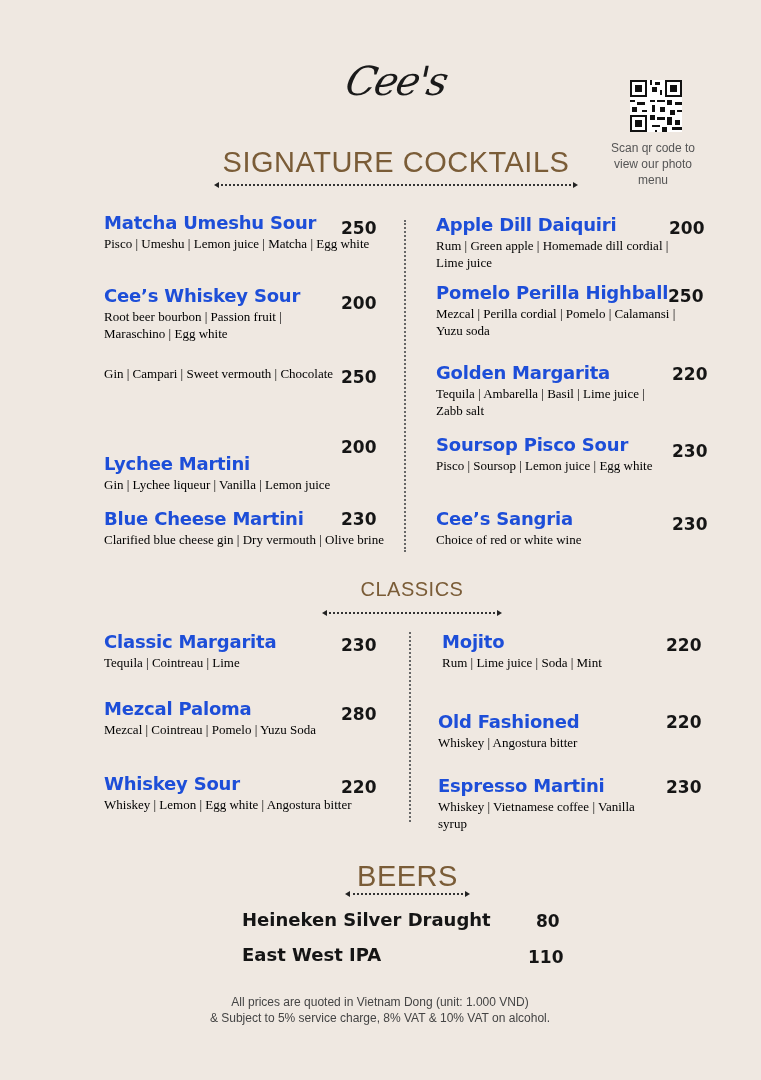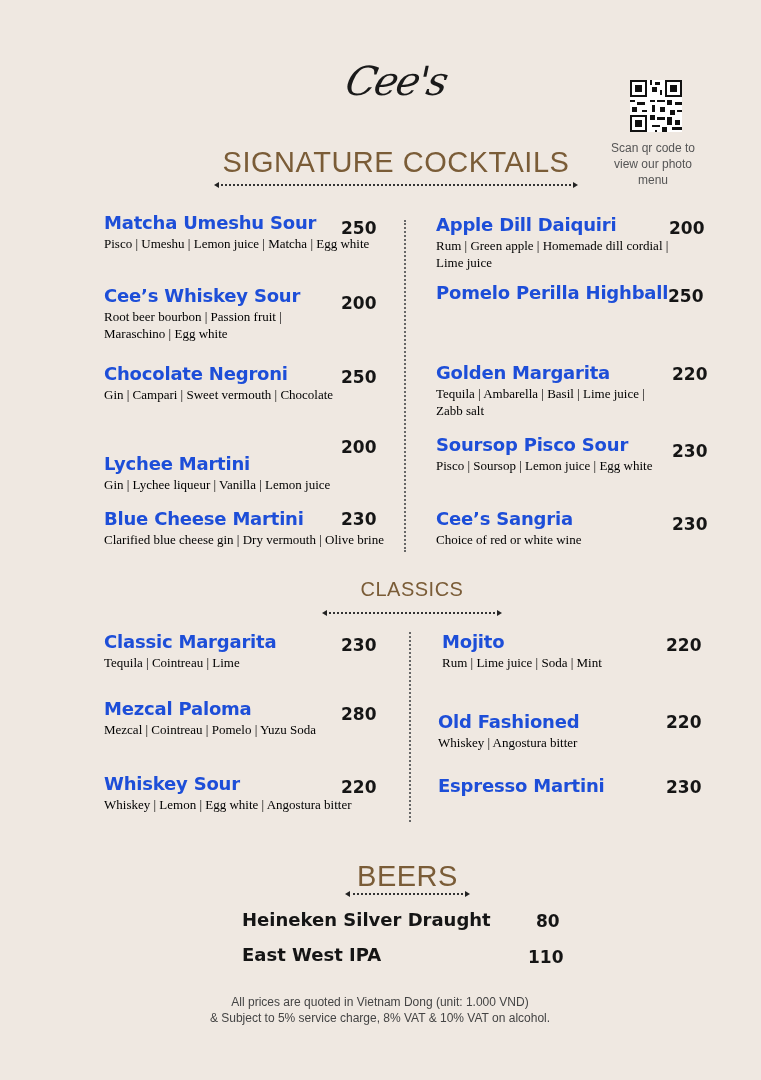--- a/index.html
+++ b/index.html
@@ -99,21 +99,20 @@
 </div>
 <div class="price" style="left:341px;top:218px;">250</div>
 
 <div class="item" style="left:104px;top:285px;width:240px;">
   <div class="name">Cee’s Whiskey Sour</div>
   <div class="desc">Root beer bourbon | Passion fruit | Maraschino | Egg white</div>
 </div>
 <div class="price" style="left:341px;top:293px;">200</div>
 
 <div class="item" style="left:104px;top:363px;width:240px;">
-  <div class="name">Chocolate Negroni</div>
   <div class="desc">Gin | Campari | Sweet vermouth | Chocolate</div>
 </div>
 <div class="price" style="left:341px;top:367px;">250</div>
 
 <div class="item" style="left:104px;top:453px;width:250px;">
   <div class="name">Lychee Martini</div>
   <div class="desc">Gin | Lychee liqueur | Vanilla | Lemon juice</div>
 </div>
 <div class="price" style="left:341px;top:437px;">200</div>
 
@@ -124,20 +123,21 @@
 <div class="price" style="left:341px;top:509px;">230</div>
 
 <div class="item" style="left:436px;top:214px;width:250px;">
   <div class="name">Apple Dill Daiquiri</div>
   <div class="desc">Rum | Green apple | Homemade dill cordial | Lime juice</div>
 </div>
 <div class="price" style="left:669px;top:218px;">200</div>
 
 <div class="item" style="left:436px;top:282px;width:240px;">
   <div class="name">Pomelo Perilla Highball</div>
+  <div class="desc">Mezcal | Perilla cordial | Pomelo | Calamansi | Yuzu soda</div>
 </div>
 <div class="price" style="left:668px;top:286px;">250</div>
 
 <div class="item" style="left:436px;top:362px;width:230px;">
   <div class="name">Golden Margarita</div>
   <div class="desc">Tequila | Ambarella | Basil | Lime juice | Zabb salt</div>
 </div>
 <div class="price" style="left:672px;top:364px;">220</div>
 
 <div class="item" style="left:436px;top:434px;width:240px;">
@@ -182,20 +182,21 @@
 <div class="price" style="left:666px;top:635px;">220</div>
 
 <div class="item" style="left:438px;top:711px;width:220px;">
   <div class="name">Old Fashioned</div>
   <div class="desc">Whiskey | Angostura bitter</div>
 </div>
 <div class="price" style="left:666px;top:712px;">220</div>
 
 <div class="item" style="left:438px;top:775px;width:215px;">
   <div class="name">Espresso Martini</div>
+  <div class="desc">Whiskey | Vietnamese coffee | Vanilla syrup</div>
 </div>
 <div class="price" style="left:666px;top:777px;">230</div>
 
 <div class="abs heading" style="left:340px;top:860px;width:135px;font-size:29px;">BEERS</div>
 <div class="divider" style="left:348px;top:893px;width:119px;"></div>
 
 <div class="beer" style="left:242px;top:909px;">Heineken Silver Draught</div>
 <div class="beer" style="left:536px;top:911px;font-size:17px;">80</div>
 <div class="beer" style="left:242px;top:944px;">East West IPA</div>
 <div class="beer" style="left:528px;top:947px;font-size:17px;">110</div>

